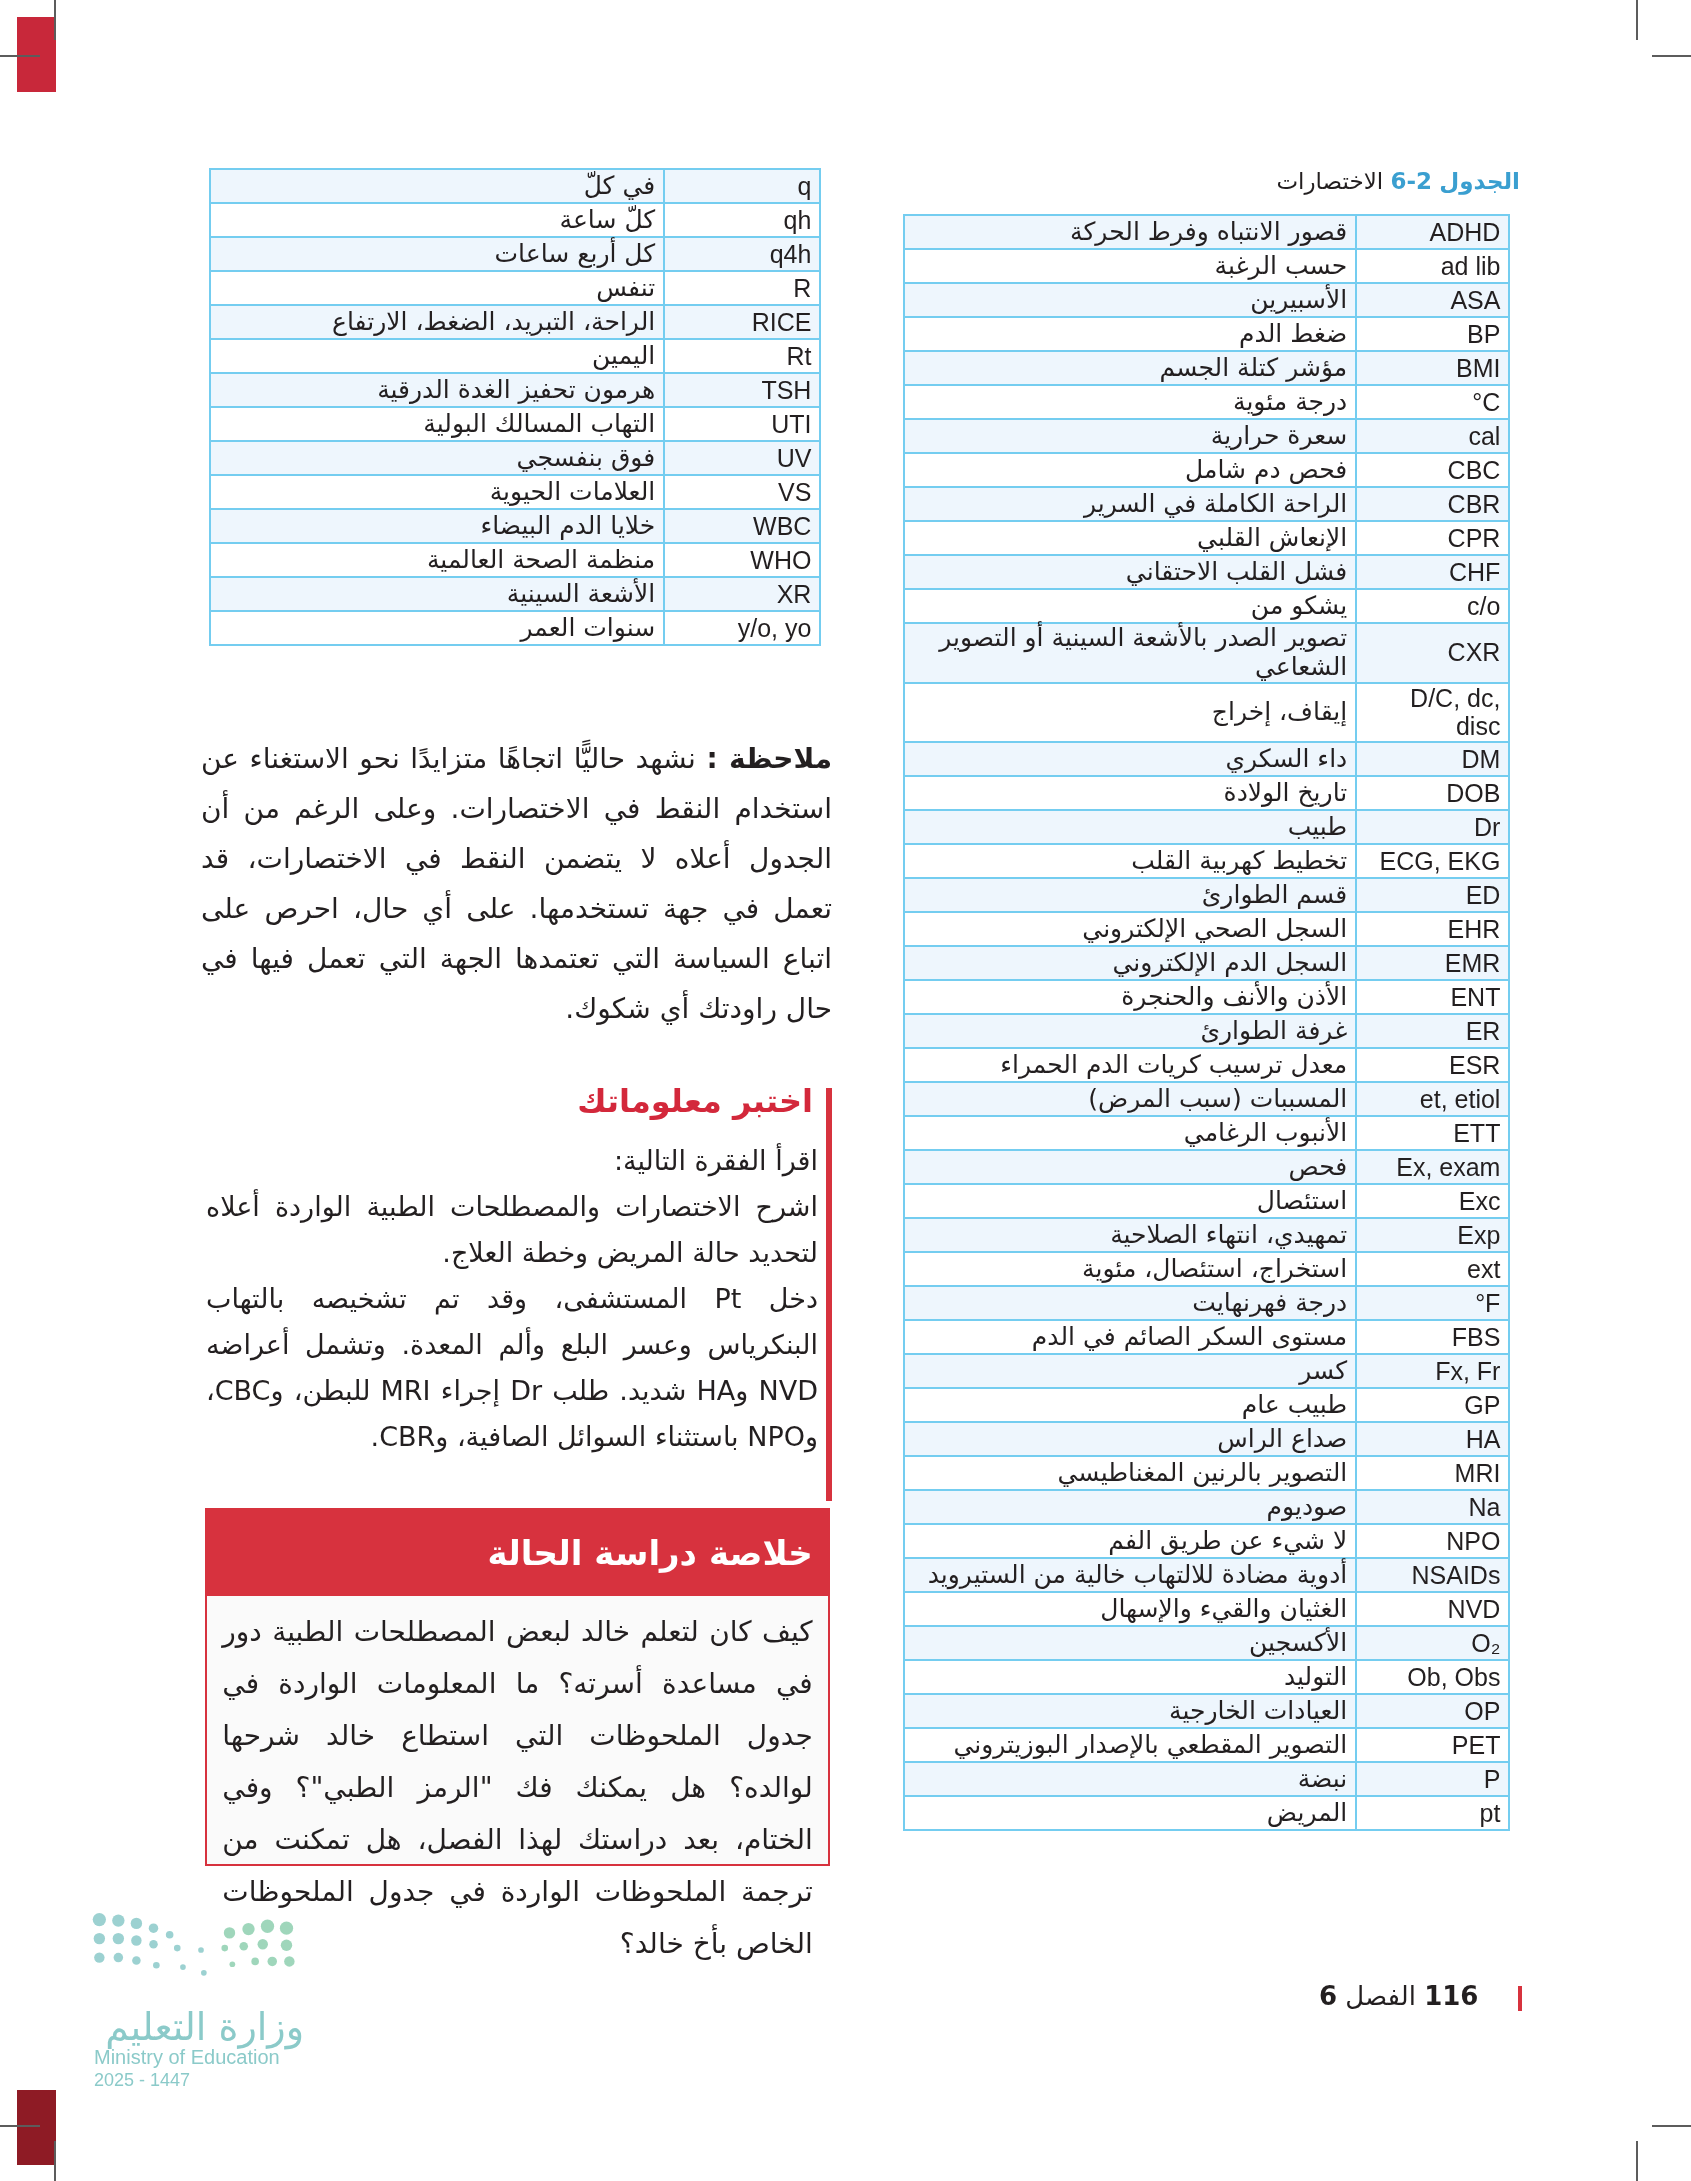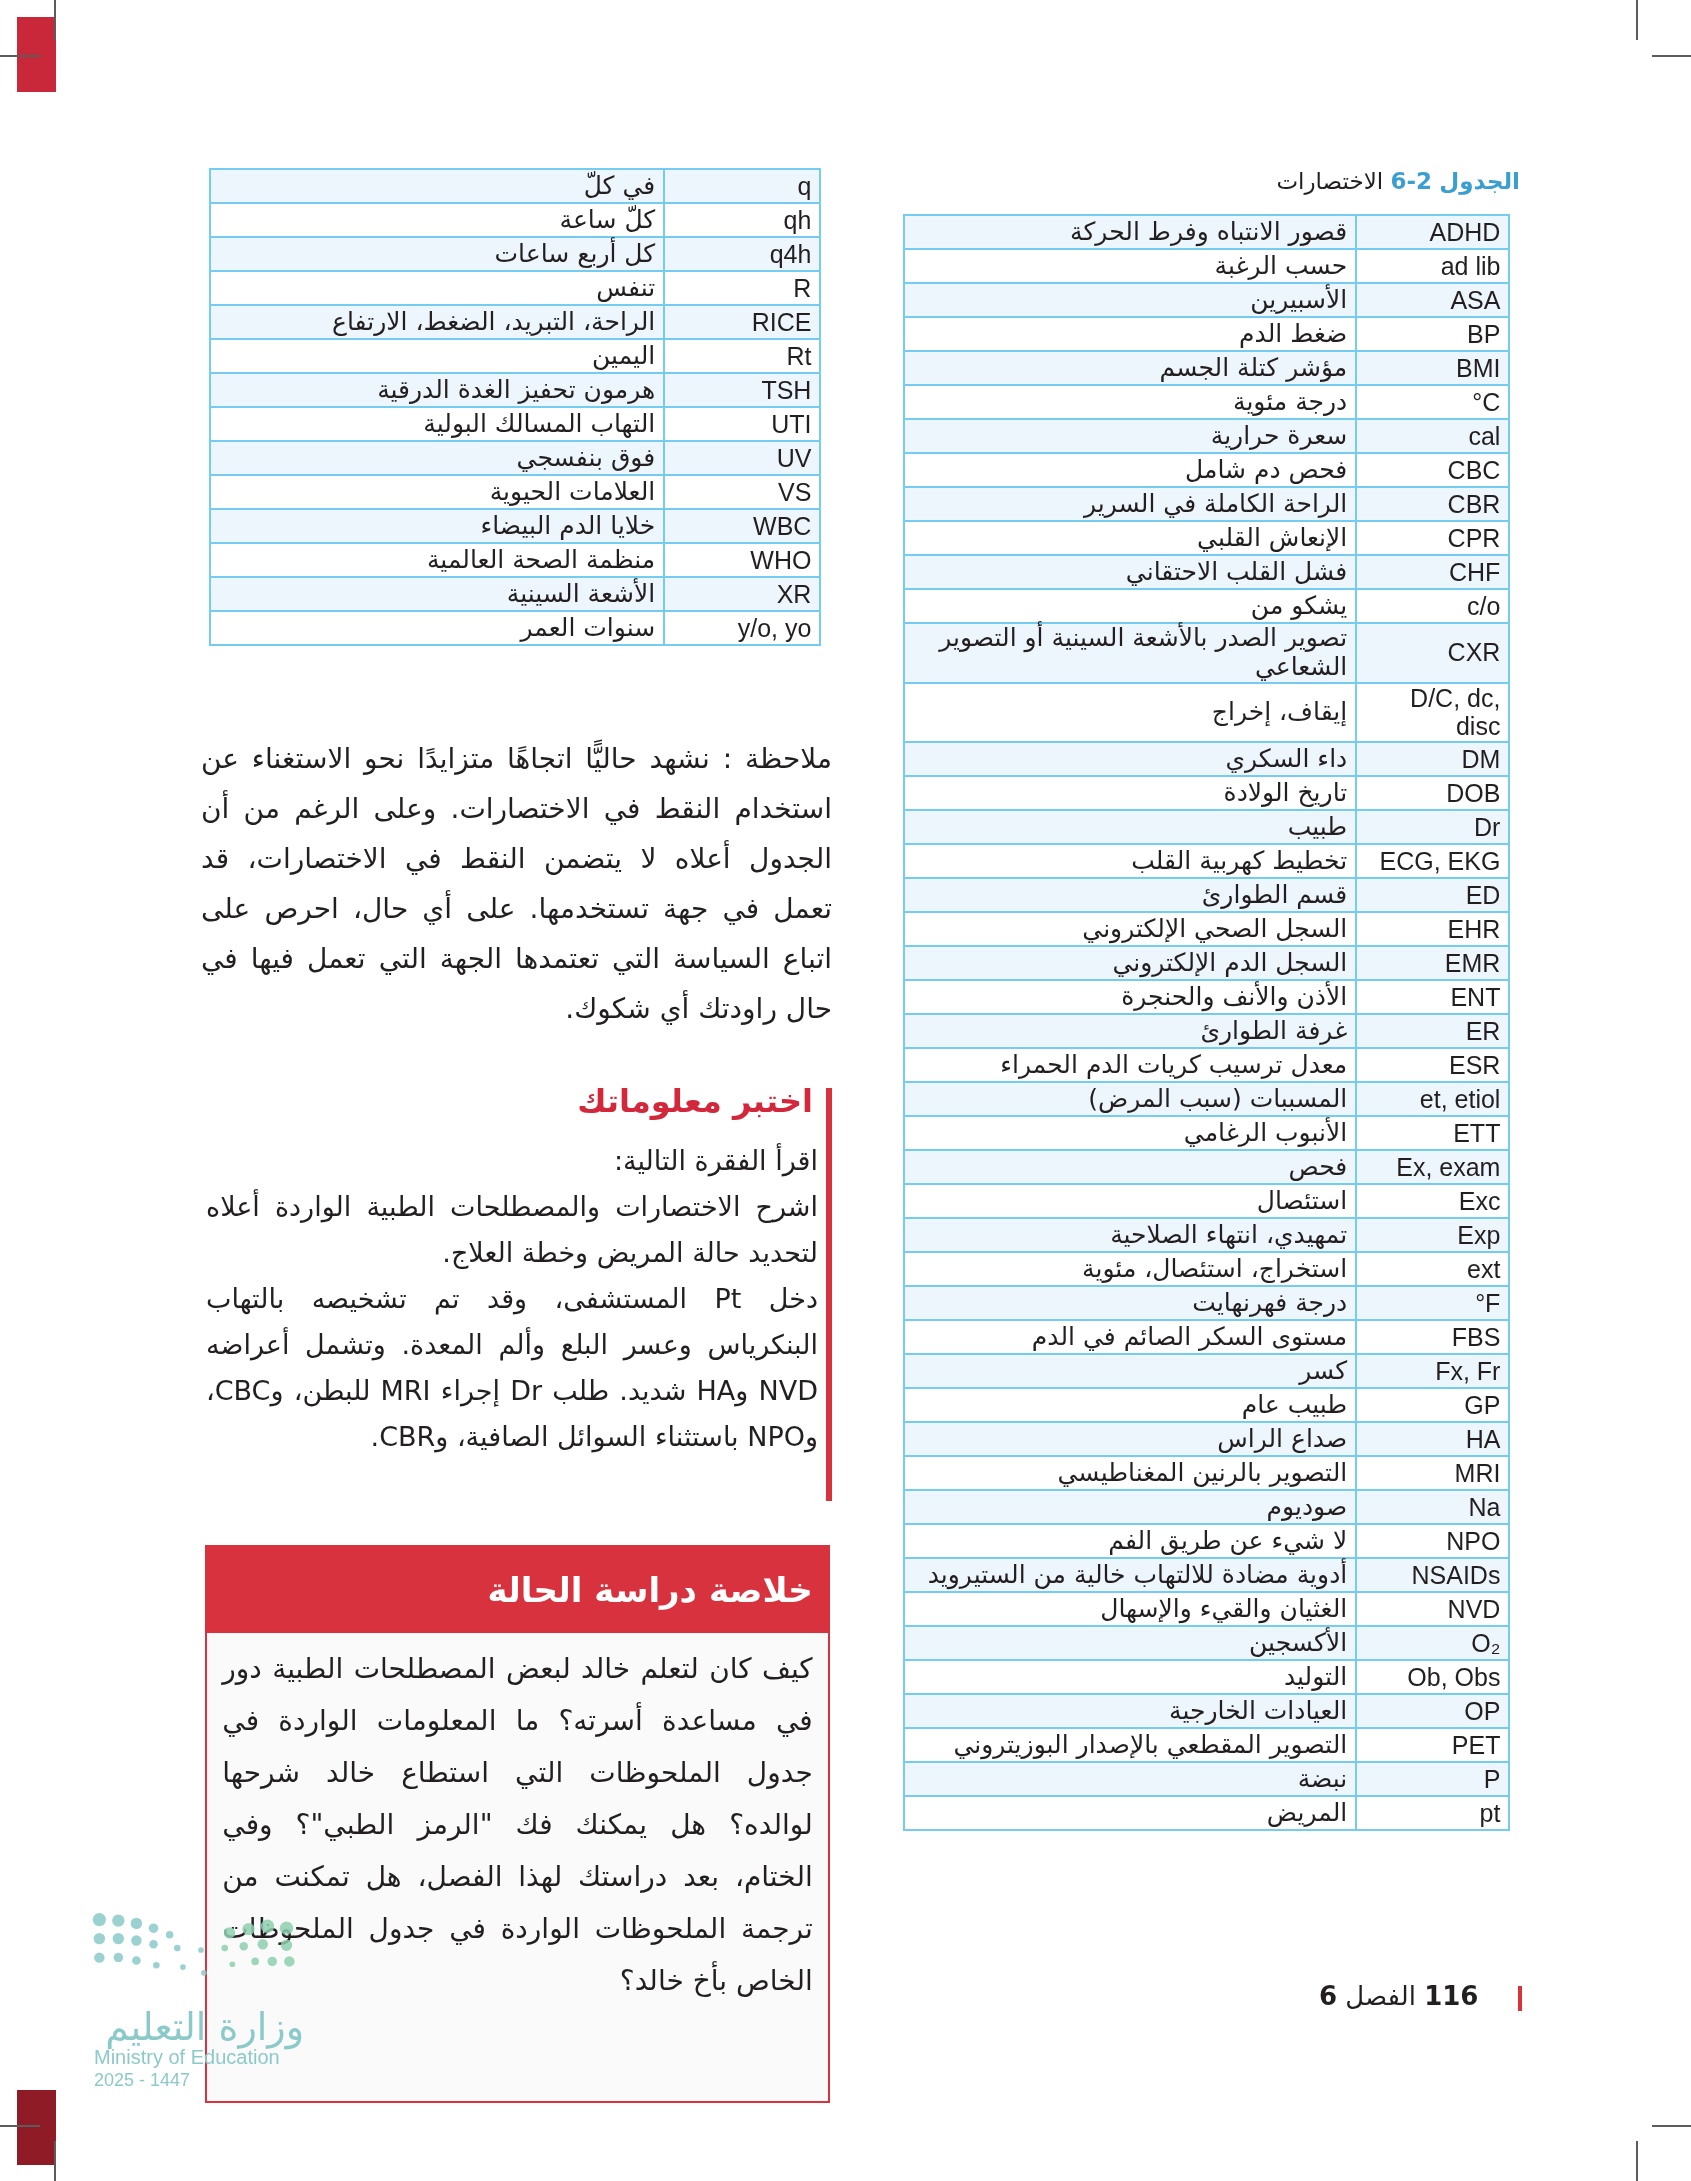--- a/index.html
+++ b/index.html
@@ -15,26 +15,26 @@
   #right-table{left:903px;top:214px;width:607px;}
   #right-table td{height:32px;}
   #right-table td.ab{width:136px;text-align:right;}
   #left-table{left:209px;top:168px;width:612px;}
   #left-table td{height:32px;margin-left:28px;}
   #left-table td.ab{width:139px;}
   .table-caption{position:absolute;left:1243px;top:168px;width:277px;direction:rtl;text-align:right;font-size:23px;}
   .table-caption .num{color:#3a9fd0;font-weight:bold;}
   .para{position:absolute;direction:rtl;text-align:justify;text-align-last:right;}
   #note{left:201px;top:734px;width:631px;font-size:28px;line-height:50px;}
-  #note b{font-weight:normal;}
+  #note b{font-weight:bold;}
   #test-title{position:absolute;left:478px;top:1082px;width:335px;direction:rtl;text-align:right;color:#d3283b;font-weight:bold;font-size:32px;}
   #test-bar{position:absolute;left:826px;top:1088px;width:5.7px;height:413px;background:#d7323e;}
   #test-body{left:206px;top:1138px;width:612px;font-size:27px;line-height:46px;}
   #test-body p{margin:0;}
-  .summary-box{position:absolute;left:205px;top:1545px;width:625px;height:558px;border:2.9px solid #d7323e;background:#fafafa;box-sizing:border-box;}
+  .summary-box{position:absolute;left:205px;top:1508px;width:625px;height:358px;border:2.9px solid #d7323e;background:#fafafa;box-sizing:border-box;}
   .summary-head{height:86px;background:#d7323e;color:#fff;direction:rtl;text-align:right;font-weight:bold;font-size:34px;line-height:86px;padding-right:15.3px;}
   .summary-text{direction:rtl;text-align:justify;text-align-last:right;font-size:28px;line-height:52px;padding:9.6px 15.3px 0 15.3px;}
   .footer{position:absolute;left:1319px;top:1981px;direction:rtl;font-size:26px;}
   .footer .pg{font-weight:bold;}
   .footer-bar{position:absolute;left:1518px;top:1986px;width:3.8px;height:25px;background:#d7323e;}
   .logo{position:absolute;left:91px;top:1912px;}
   .logo-ar{position:absolute;left:94px;top:2005px;width:210px;color:#8bcac9;font-size:38px;direction:rtl;text-align:right;letter-spacing:1.9px;}
   .logo-en{position:absolute;left:94px;top:2046px;color:#8bcac9;font-size:20px;font-family:"Liberation Sans",sans-serif;}
   .logo-year{position:absolute;left:94px;top:2070px;color:#8bcac9;font-size:18px;font-family:"Liberation Sans",sans-serif;}
 </style>

